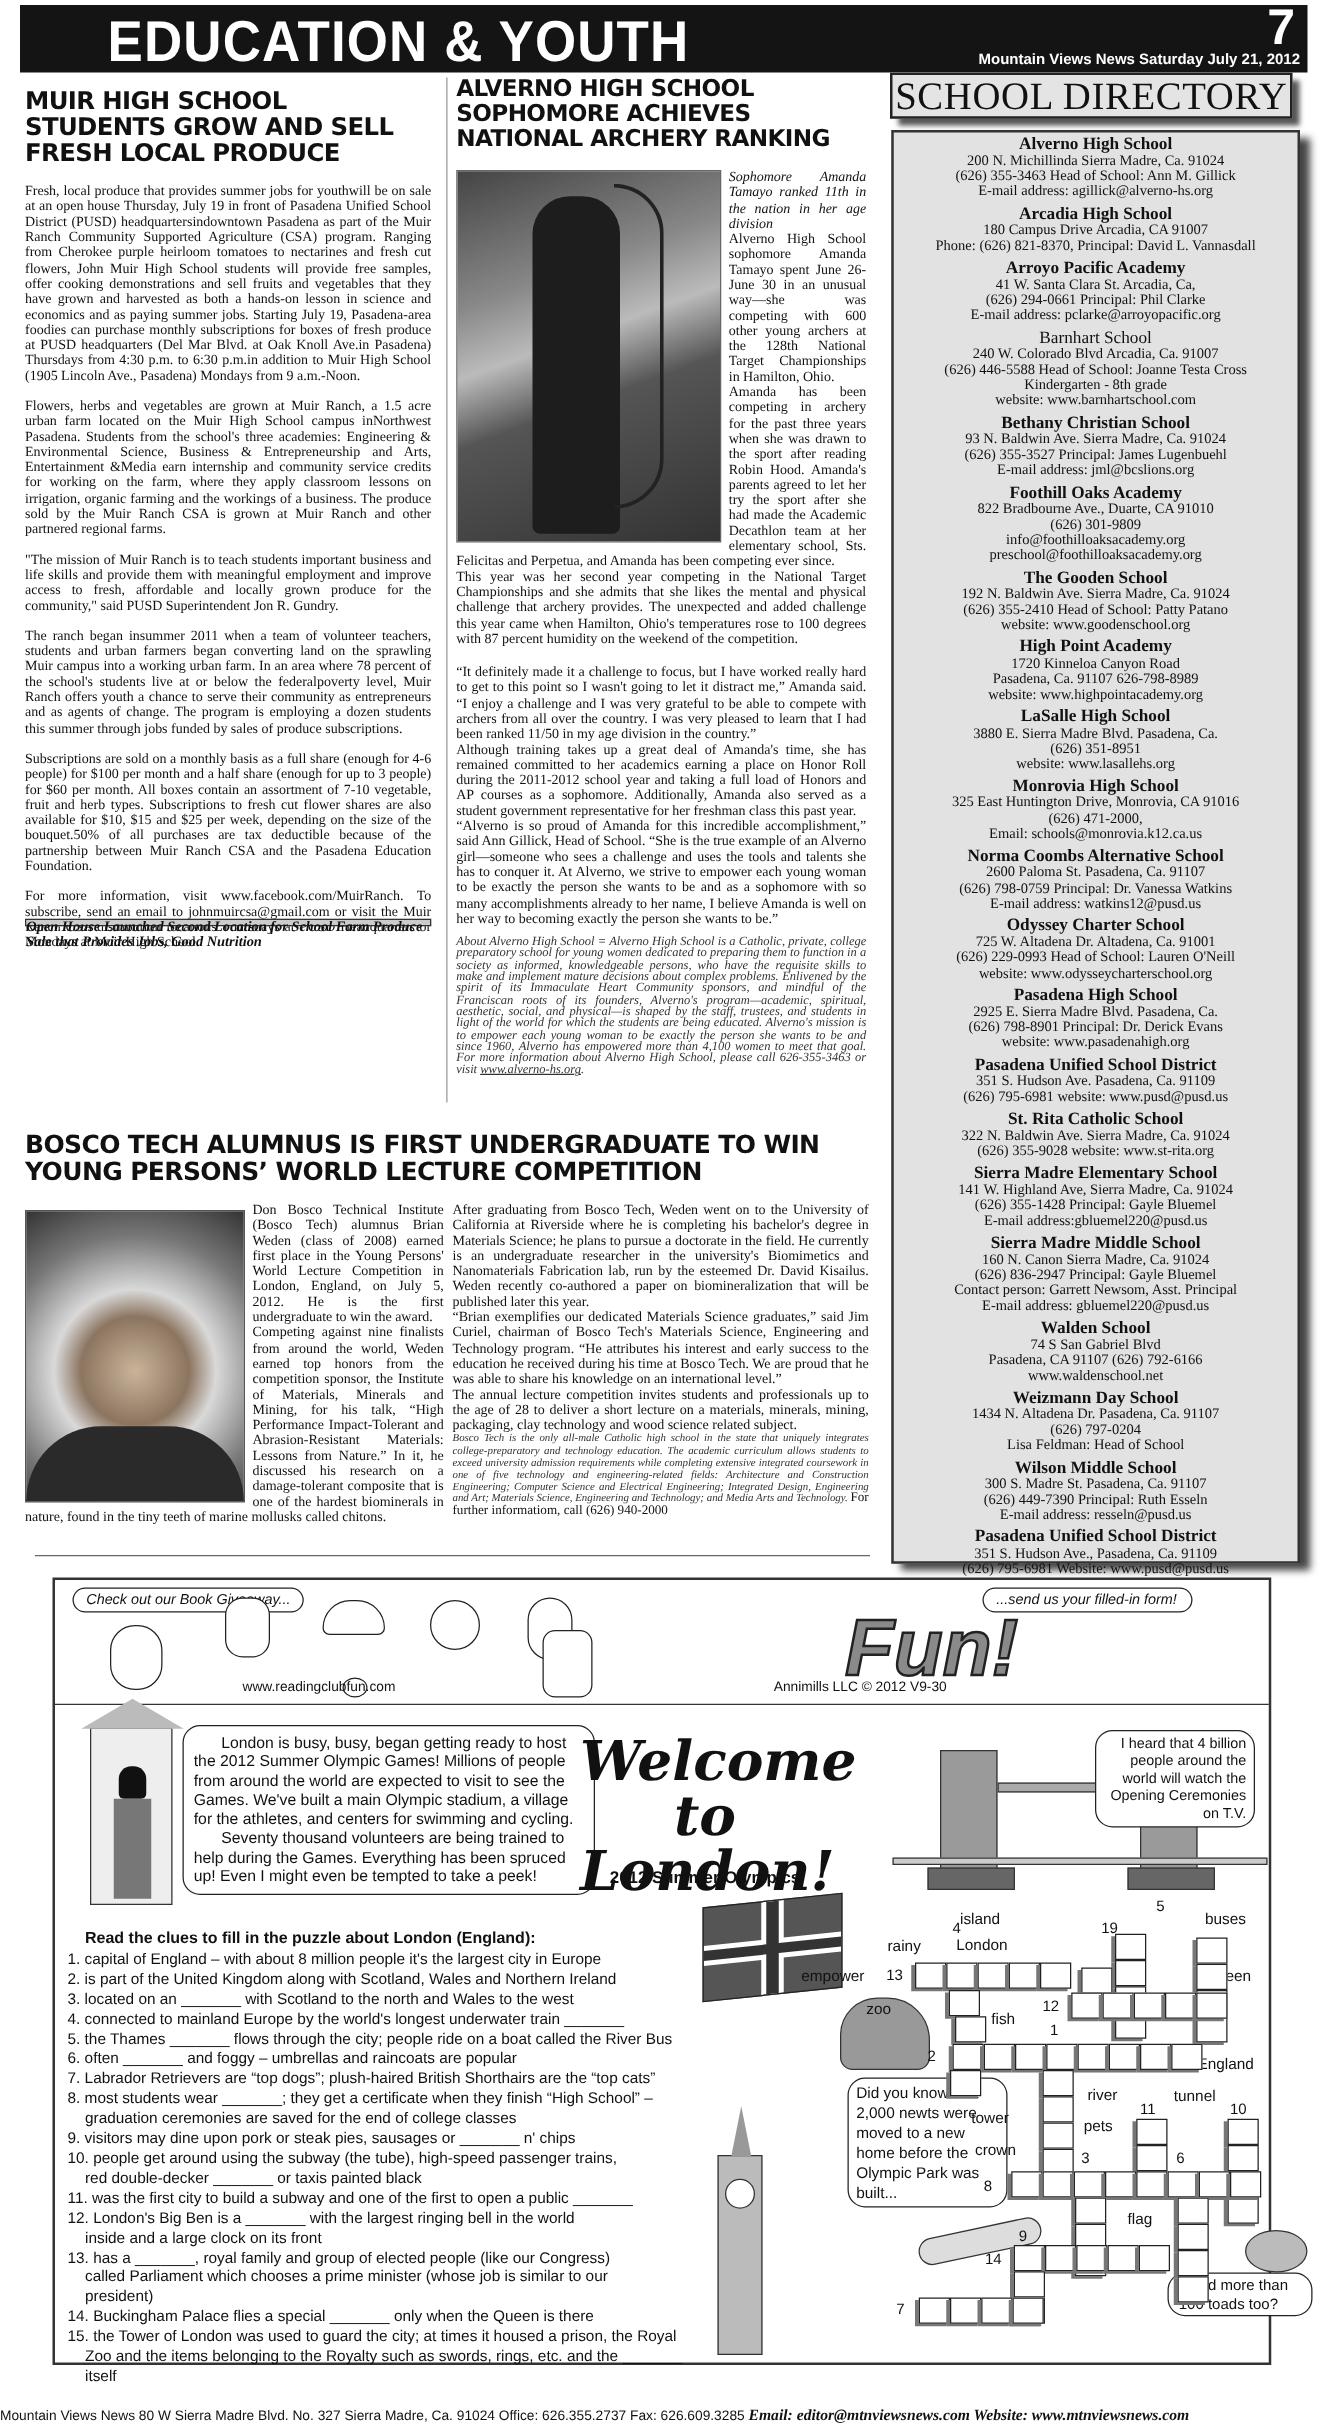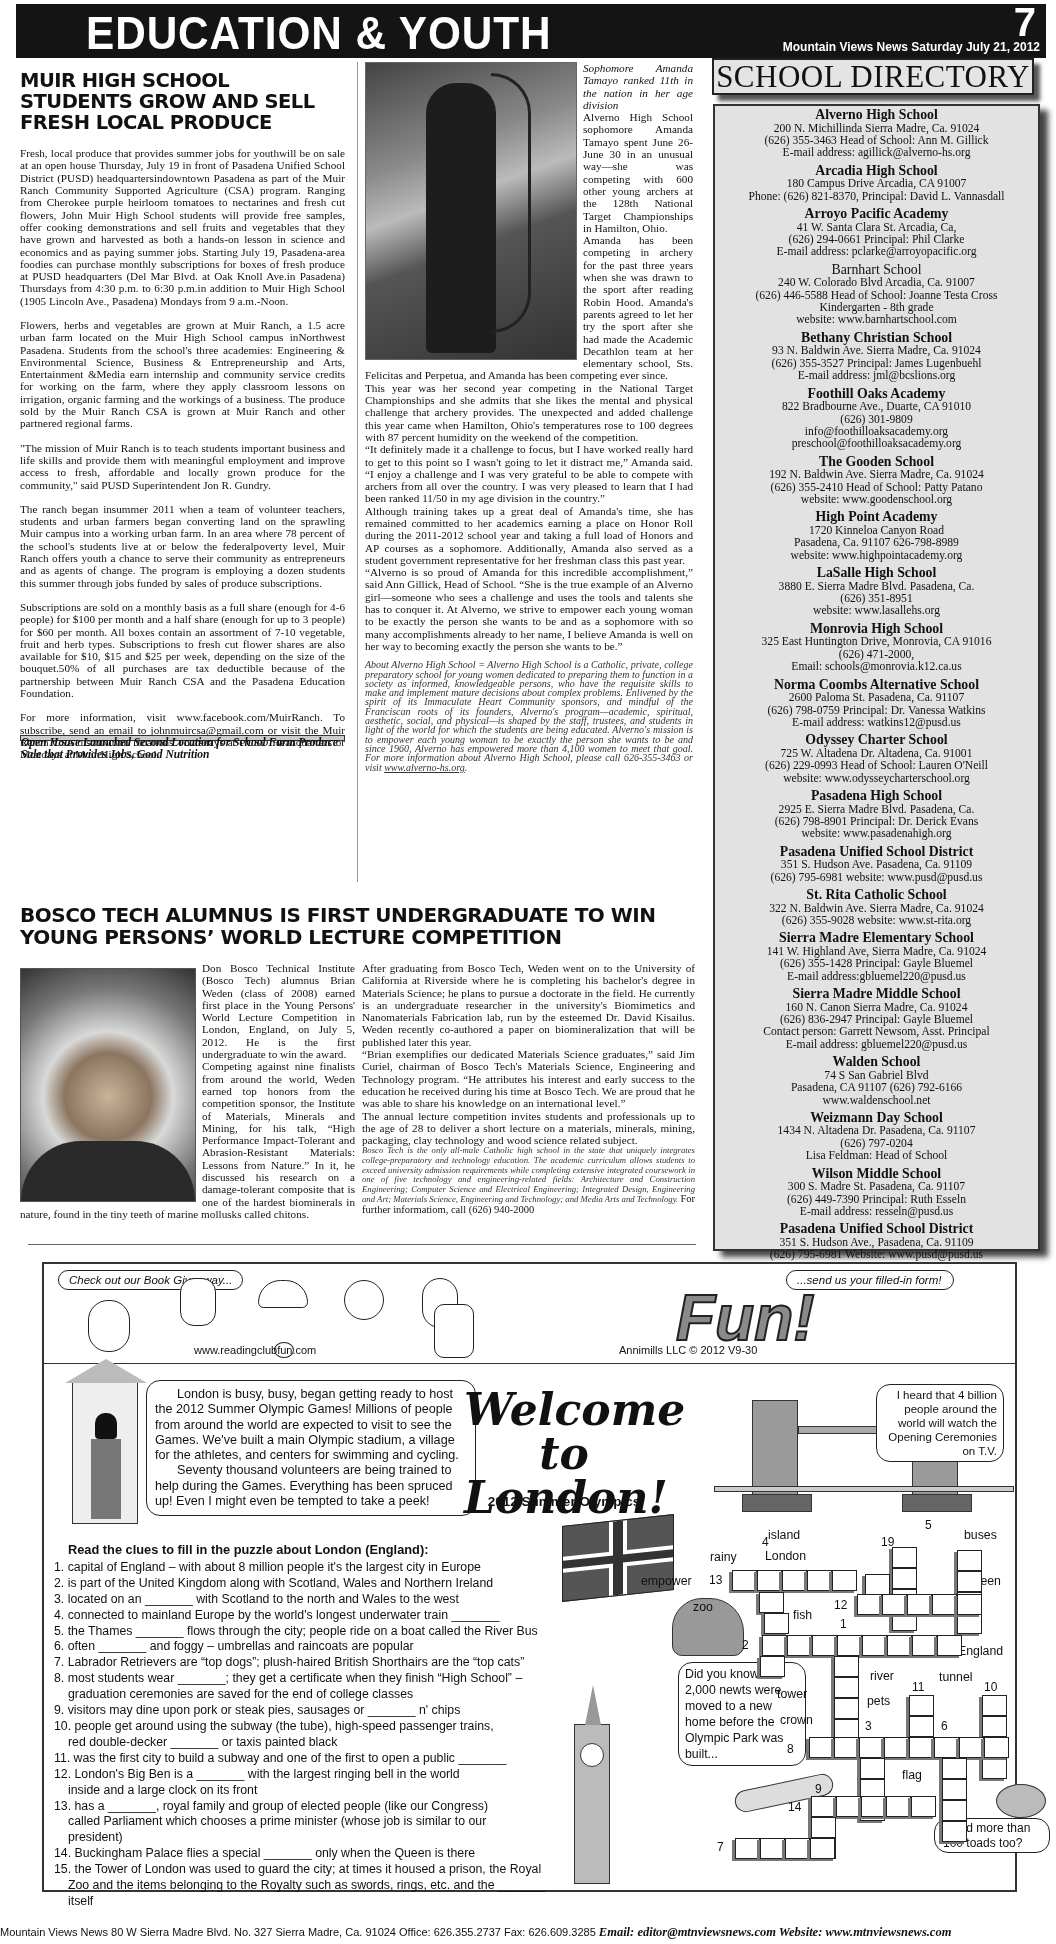--- a/index.html
+++ b/index.html
@@ -115,29 +115,30 @@
     <p> "The mission of Muir Ranch is to teach students important business and life skills and provide them with meaningful employment and improve access to fresh, affordable and locally grown produce for the community," said PUSD Superintendent Jon R. Gundry.</p>
     <p>The ranch began insummer 2011 when a team of volunteer teachers, students and urban farmers began converting land on the sprawling Muir campus into a working urban farm. In an area where 78 percent of the school's students live at or below the federalpoverty level, Muir Ranch offers youth a chance to serve their community as entrepreneurs and as agents of change. The program is employing a dozen students this summer through jobs funded by sales of produce subscriptions.</p>
     <p>Subscriptions are sold on a monthly basis as a full share (enough for 4-6 people) for $100 per month and a half share (enough for up to 3 people) for $60 per month. All boxes contain an assortment of 7-10 vegetable, fruit and herb types. Subscriptions to fresh cut flower shares are also available for $10, $15 and $25 per week, depending on the size of the bouquet.50% of all purchases are tax deductible because of the partnership between Muir Ranch CSA and the Pasadena Education Foundation.</p>
     <p>  For more information, visit www.facebook.com/MuirRanch. To subscribe, send an email to johnmuircsa@gmail.com or visit the Muir Ranch CSA distribution locations Thursdays at PUSD Headquarters or Mondays at Muir High School.</p>
   </div>
 </div>
 
 <div class="vrule"></div>
 
 <div class="col2">
+  <div class="hl">ALVERNO HIGH SCHOOL SOPHOMORE ACHIEVES NATIONAL ARCHERY RANKING</div>
   <div class="body">
     <div class="photo1" title="Amanda Tamayo holding a recurve bow">
       <div class="figure"></div>
       <div class="bow"></div>
     </div>
     <p class="caption-it" style="margin-bottom:0">Sophomore Amanda Tamayo ranked 11th in the nation in her age division</p>
     <p style="margin-bottom:0"> Alverno High School sophomore Amanda Tamayo spent June 26-June 30 in an unusual way—she was competing with 600 other young archers at the 128th National Target Championships in Hamilton, Ohio.</p>
     <p style="margin-bottom:0">   Amanda has been competing in archery for the past three years when she was drawn to the sport after reading Robin Hood.   Amanda's parents agreed to let her try the sport after she had made the Academic Decathlon team at her elementary school, Sts. Felicitas and Perpetua, and Amanda has been competing ever since.</p>
-    <p style="margin-bottom:0"> This year was her second year competing in the National Target Championships and she admits that she likes the mental and physical challenge that archery provides. The unexpected and added challenge this year came when Hamilton, Ohio's temperatures rose to 100 degrees with 87 percent humidity on the weekend of the competition.</p>
+    <p style="margin-bottom:15px"> This year was her second year competing in the National Target Championships and she admits that she likes the mental and physical challenge that archery provides. The unexpected and added challenge this year came when Hamilton, Ohio's temperatures rose to 100 degrees with 87 percent humidity on the weekend of the competition.</p>
     <p style="margin-bottom:0"> “It definitely made it a challenge to focus, but I have worked really hard to get to this point so I wasn't going to let it distract me,” Amanda said. “I enjoy a challenge and I was very grateful to be able to compete with archers from all over the country. I was very pleased to learn that I had been ranked 11/50 in my age division in the country.”</p>
     <p style="margin-bottom:0"> Although training takes up a great deal of Amanda's time, she has remained committed to her academics earning a place on Honor Roll during the 2011-2012 school year and taking a full load of Honors and AP courses as a sophomore. Additionally, Amanda also served as a student government representative for her freshman class this past year.</p>
     <p style="margin-bottom:0">   “Alverno is so proud of Amanda for this incredible accomplishment,” said Ann Gillick, Head of School. “She is the true example of an Alverno girl—someone who sees a challenge and uses the tools and talents she has to conquer it. At Alverno, we strive to empower each young woman to be exactly the person she wants to be and as a sophomore with so many accomplishments already to her name, I believe Amanda is well on her way to becoming exactly the person she wants to be.”</p>
   </div>
   <div class="about">
     <span>About Alverno High School = Alverno High School is a Catholic, private, college preparatory school for young women dedicated to preparing them to function in a society as informed, knowledgeable persons, who have the requisite skills to make and implement mature decisions about complex problems. Enlivened by the spirit of its Immaculate Heart Community sponsors, and mindful of the Franciscan roots of its founders, Alverno's program—academic, spiritual, aesthetic, social, and physical—is shaped by the staff, trustees, and students in light of the world for which the students are being educated. Alverno's mission is to empower each young woman to be exactly the person she wants to be and since 1960, Alverno has empowered more than 4,100 women to meet that goal. For more information about Alverno High School, please call 626-355-3463 or visit </span><u>www.alverno-hs.org</u>.
   </div>
 </div>
 
 <div class="dir-title">SCHOOL DIRECTORY</div>

